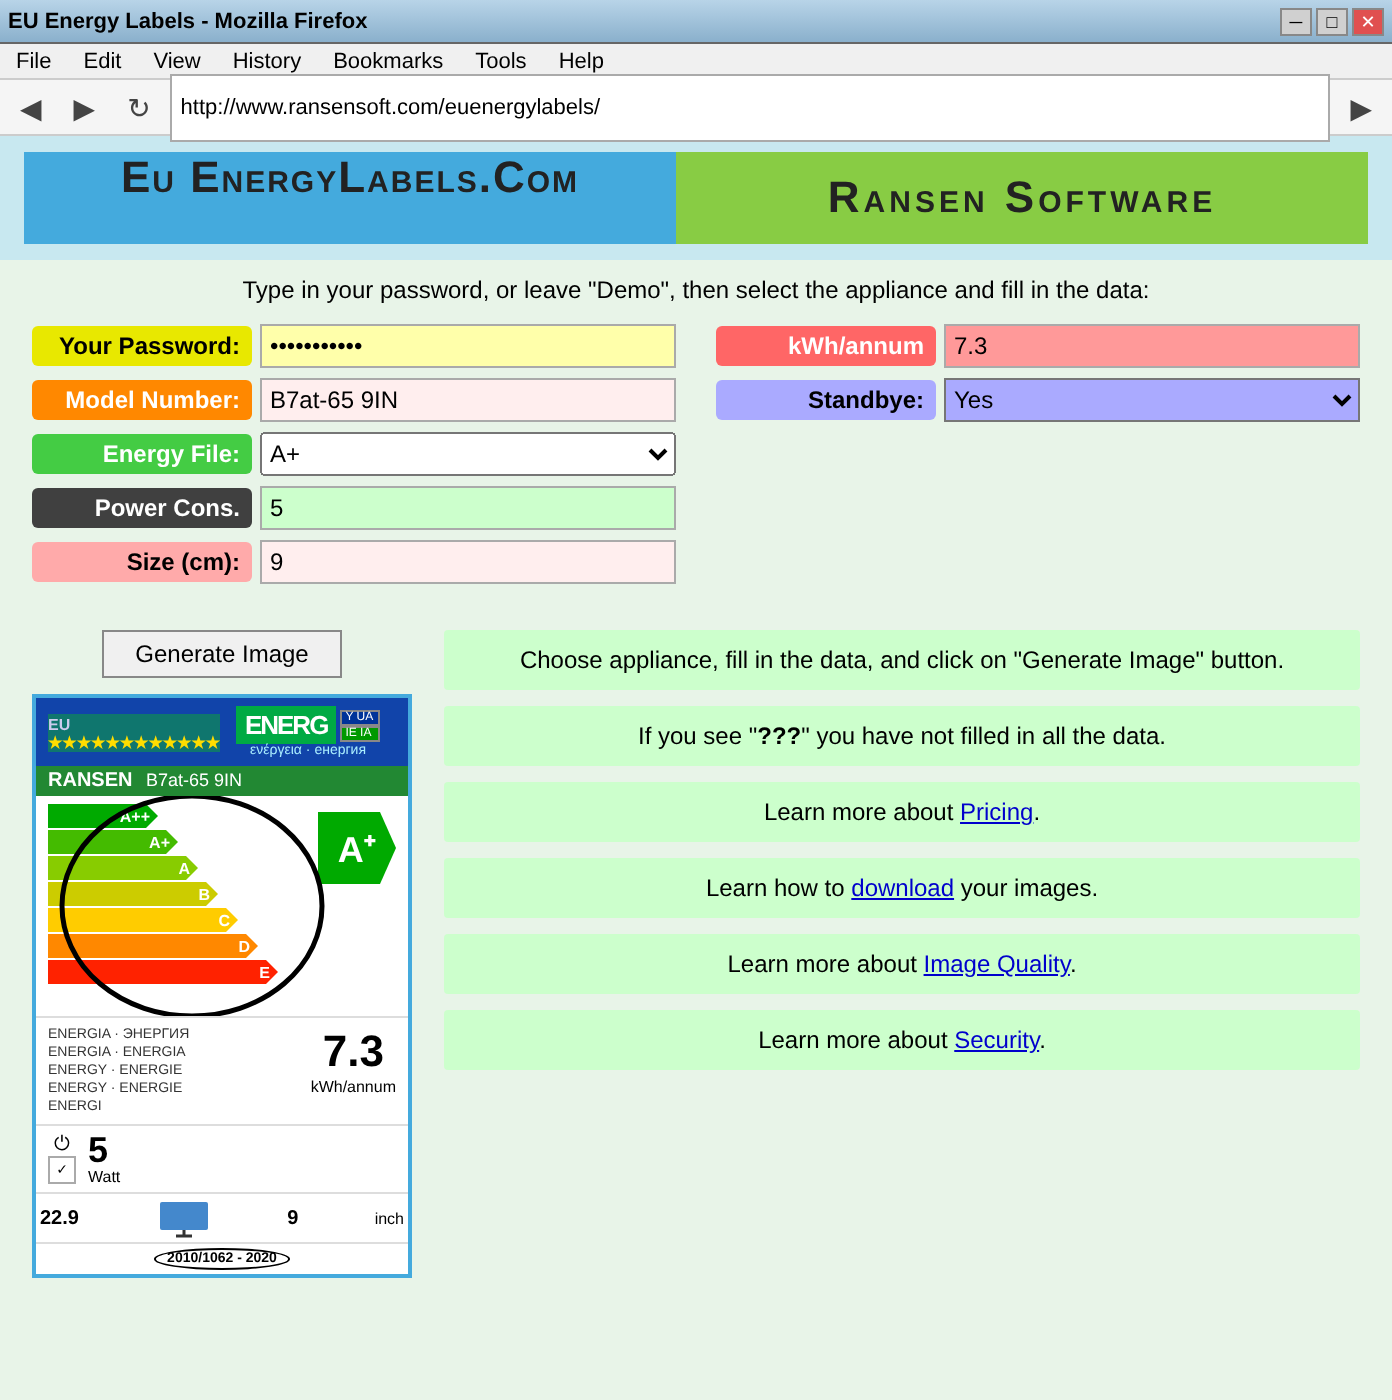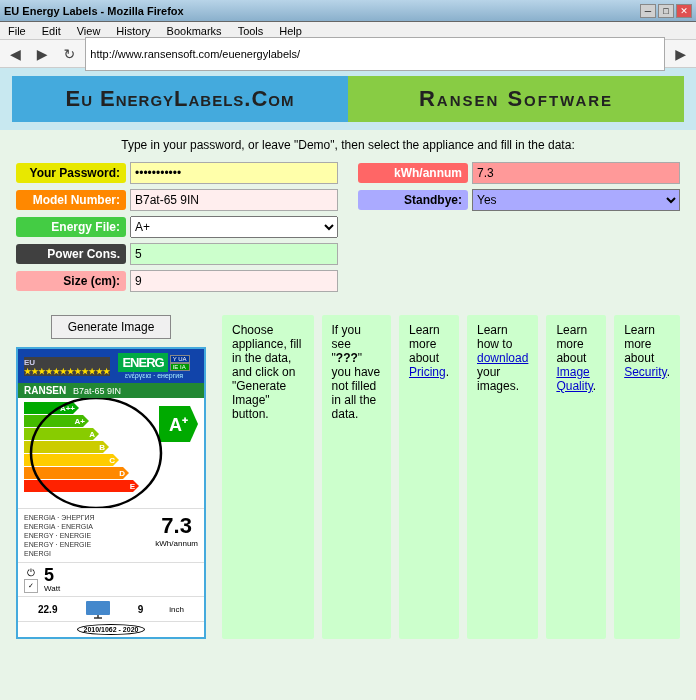--- a/index.html
+++ b/index.html
@@ -92,21 +92,20 @@
     
     .header {
       display: flex;
       background: #c8e8f0;
       padding: 8px 12px;
     }
     .header-left {
       background: #44aadd;
       flex: 1;
       text-align: center;
-      padding: 10px;
       font-size: 22px;
       font-weight: bold;
       font-variant: small-caps;
       color: #222;
       letter-spacing: 1px;
     }
     .header-right {
       background: #88cc44;
       flex: 1;
       text-align: center;
@@ -236,21 +235,21 @@
 
     
     .el-header {
       background: #1144aa;
       display: flex;
       align-items: center;
       padding: 4px 6px;
       justify-content: space-between;
     }
     .el-eu-logo {
-      background: #404040;
+      background: #0f766e;
       color: white;
       font-size: 9px;
       font-weight: bold;
     }
     .el-eu-stars {
       color: #ffdd00;
       font-size: 8px;
     }
     .el-energy-text {
       background: #00aa44;
@@ -319,21 +318,21 @@
     }
     .el-kwh-label {
       font-size: 8px;
       text-align: center;
     }
 
     .el-size-row {
       display: flex;
       justify-content: space-between;
       align-items: center;
-      padding: 2px 20px;
+      padding: 2px 2px;
       border-top: 1px solid #ddd;
       font-size: 10px;
       font-weight: bold;
     }
 
     .el-directive {
       text-align: center;
       font-size: 7px;
       padding: 2px;
       border-top: 1px solid #ddd;
@@ -344,22 +343,23 @@
       border-radius: 50%;
       padding: 1px 6px;
       font-size: 7px;
       font-weight: bold;
     }
 
     
     .info-panels {
       flex: 1;
       display: flex;
-      flex-direction: row;
+      flex-direction: column;
       gap: 8px;
+      text-align: center;
     }
     .info-panel {
       background: #ccffcc;
       padding: 8px 10px;
       font-size: 12px;
       border-radius: 2px;
     }
     .info-panel a {
       color: #0000cc;
     }

